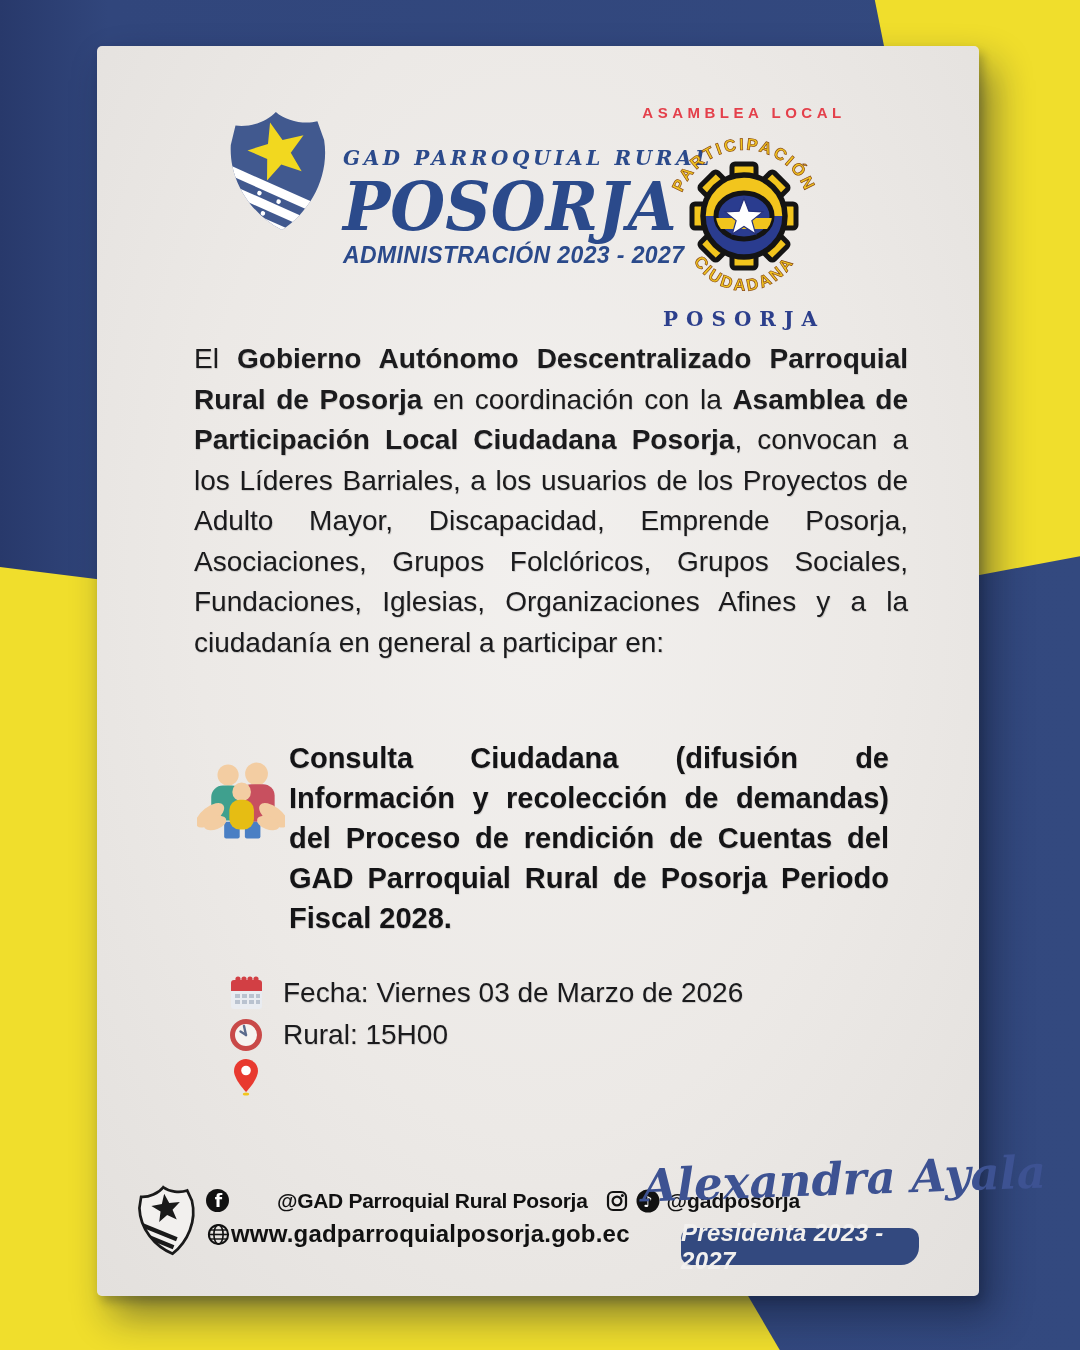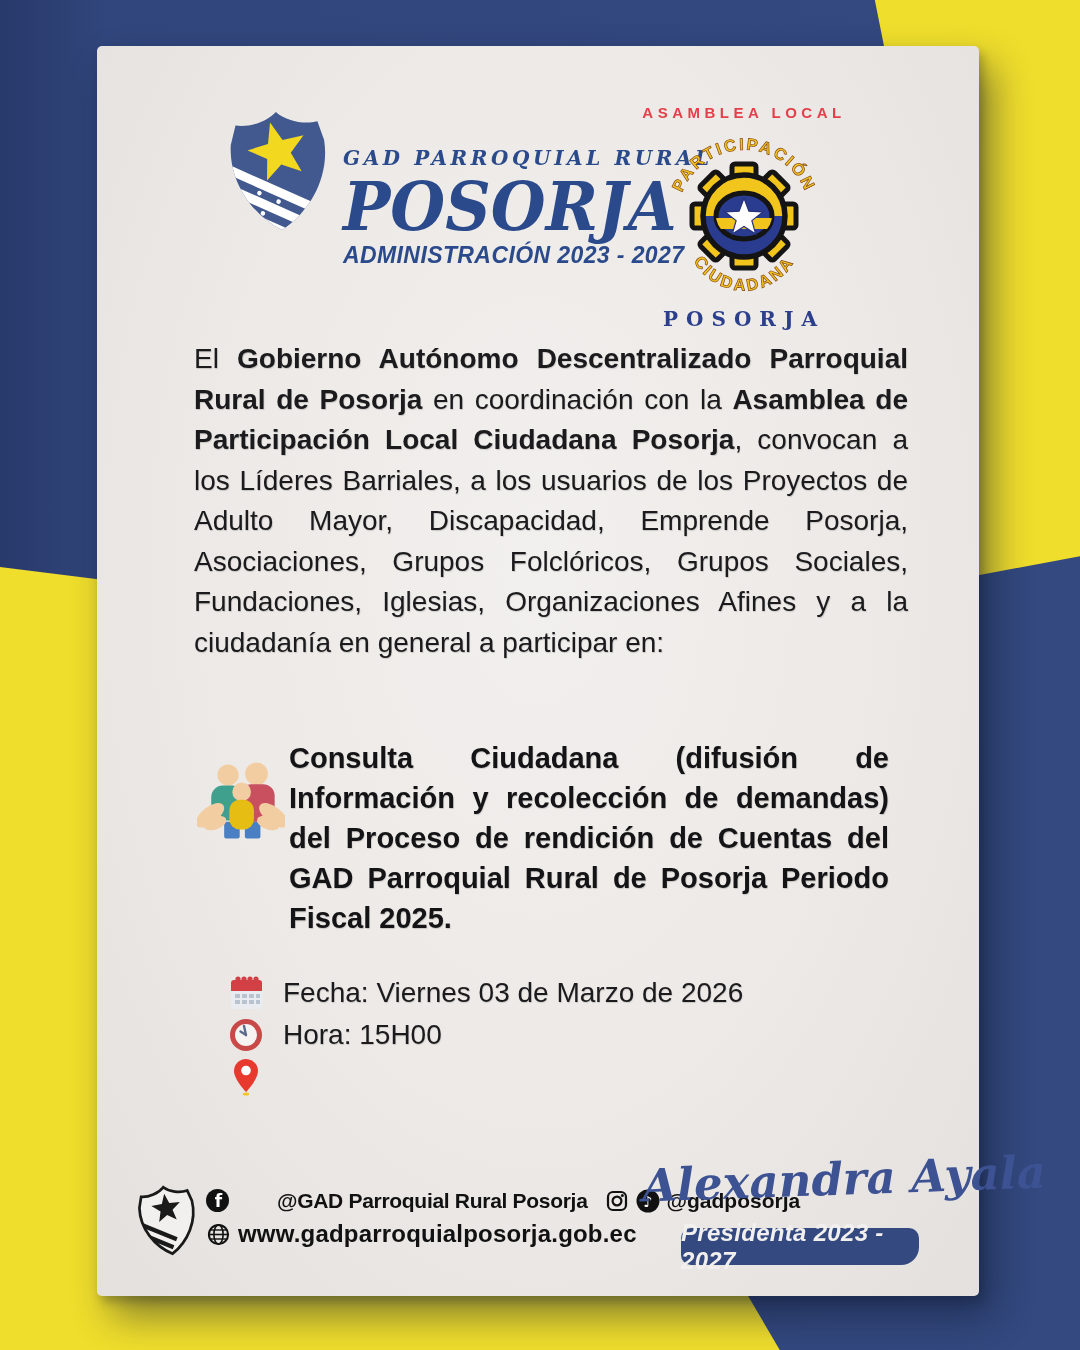--- a/index.html
+++ b/index.html
@@ -48,21 +48,21 @@
 
   
   .details { position:absolute; left:130px; top:926px; }
   .detail-row { display:flex; align-items:center; height:42px; }
   .detail-icon { width:38px; display:flex; justify-content:center; }
   .detail-text { margin-left:18px; font-size:28px; color:#1B1B1D; text-shadow:.5px .8px 1px rgba(0,0,0,.15); }
 
   
   .shield-footer { position:absolute; left:38px; top:1132px; width:66px; height:86px; transform:rotate(-8deg); }
   .social-row1 { position:absolute; left:108px; top:1142px; display:flex; align-items:center; gap:7px; }
-  .social-row2 { position:absolute; left:110px; top:1174px; display:flex; align-items:center; gap:8px; }
+  .social-row2 { position:absolute; left:110px; top:1174px; display:flex; align-items:center; gap:1px; }
   .fb-handle { font-weight:bold; font-size:21px; color:#111; letter-spacing:-.3px; margin-right:10px;margin-left:40px; }
   .ig-handle { font-weight:bold; font-size:21px; color:#111; }
   .website { font-weight:bold; font-size:24px; color:#111; letter-spacing:.2px; }
 
   .signature { position:absolute; left:545px; top:1108px; width:320px; text-align:center;
     font-family:"DejaVu Serif", serif; font-style:italic; font-weight:bold;
     font-size:45px; color:#3D5292; transform:rotate(-2deg); white-space:nowrap; }
   .badge { position:absolute; left:584px; top:1182px; width:238px; height:37px; background:#33497F;
     border-radius:10px 10px 18px 10px; display:flex; align-items:center; justify-content:center;
     color:#F2F0EE; font-weight:bold; font-style:italic; font-size:24px; letter-spacing:.3px; }
@@ -158,21 +158,21 @@
       <rect x="33" y="21" width="27" height="29" rx="9" fill="#C8505F"></rect>
       <rect x="21" y="50" width="12" height="13" rx="1.5" fill="#4A7FC4"></rect>
       <rect x="37" y="50" width="12" height="13" rx="1.5" fill="#4A7FC4"></rect>
       <circle cx="34.5" cy="27" r="7.2" fill="#F3CDA2"></circle>
       <rect x="25" y="33" width="19" height="23" rx="8" fill="#E6BD13"></rect>
       <ellipse cx="10" cy="45" rx="13" ry="6.4" fill="#F3CDA2" transform="rotate(-38 10 45)"></ellipse>
       <ellipse cx="59" cy="45" rx="13" ry="6.4" fill="#F3CDA2" transform="rotate(38 59 45)"></ellipse>
       <ellipse cx="14" cy="51" rx="9" ry="5" fill="#F3CDA2" transform="rotate(-20 14 51)"></ellipse>
       <ellipse cx="55" cy="51" rx="9" ry="5" fill="#F3CDA2" transform="rotate(20 55 51)"></ellipse>
     </svg>
-    <div class="event-text">Consulta Ciudadana (difusión de Información y recolección de demandas) del Proceso de rendición de Cuentas del GAD Parroquial Rural de Posorja Periodo Fiscal 2025.</div>
+    <div class="event-text">Consulta Ciudadana (difusión de Información y recolección de demandas) del Proceso de rendición de Cuentas del GAD Parroquial Rural de Posorja Periodo Fiscal 2028.</div>
   </div>
 
   <div class="details">
     <div class="detail-row">
       <span class="detail-icon">
         <svg width="34" height="38" viewBox="0 0 34 38">
           <circle cx="9" cy="5" r="2.6" fill="#D23F44"></circle>
             <circle cx="15" cy="5" r="2.6" fill="#D23F44"></circle>
           <circle cx="21" cy="5" r="2.6" fill="#D23F44"></circle>
             <circle cx="27" cy="5" r="2.6" fill="#D23F44"></circle>
@@ -193,21 +193,21 @@
       <span class="detail-text">Fecha: Viernes 03 de Marzo de 2026</span>
     </div>
     <div class="detail-row">
       <span class="detail-icon">
         <svg width="36" height="36" viewBox="0 0 36 36">
           <circle cx="18" cy="18" r="13.5" fill="#F6F3F0" stroke="#C94948" stroke-width="5"></circle>
           <line x1="18" y1="18" x2="16" y2="9" stroke="#5B6B8C" stroke-width="2.4" stroke-linecap="round"></line>
           <line x1="18" y1="18" x2="12.5" y2="14.5" stroke="#5B6B8C" stroke-width="2.4" stroke-linecap="round"></line>
         </svg>
       </span>
-      <span class="detail-text">Hora: 15H00</span>
+      <span class="detail-text">Rural: 15H00</span>
     </div>
     <div class="detail-row">
       <span class="detail-icon">
         <svg width="26" height="38" viewBox="0 0 26 38">
           <ellipse cx="13" cy="36" rx="3.2" ry="1.6" fill="#F2C51D"></ellipse>
           <path d="M13 1 C6.4 1 1 6.4 1 13 C1 21.5 13 34 13 34 C13 34 25 21.5 25 13 C25 6.4 19.6 1 13 1 Z" fill="#E8392F"></path>
           <circle cx="13" cy="12.5" r="4.8" fill="#FFFFFF"></circle>
         </svg>
       </span>
     </div>

